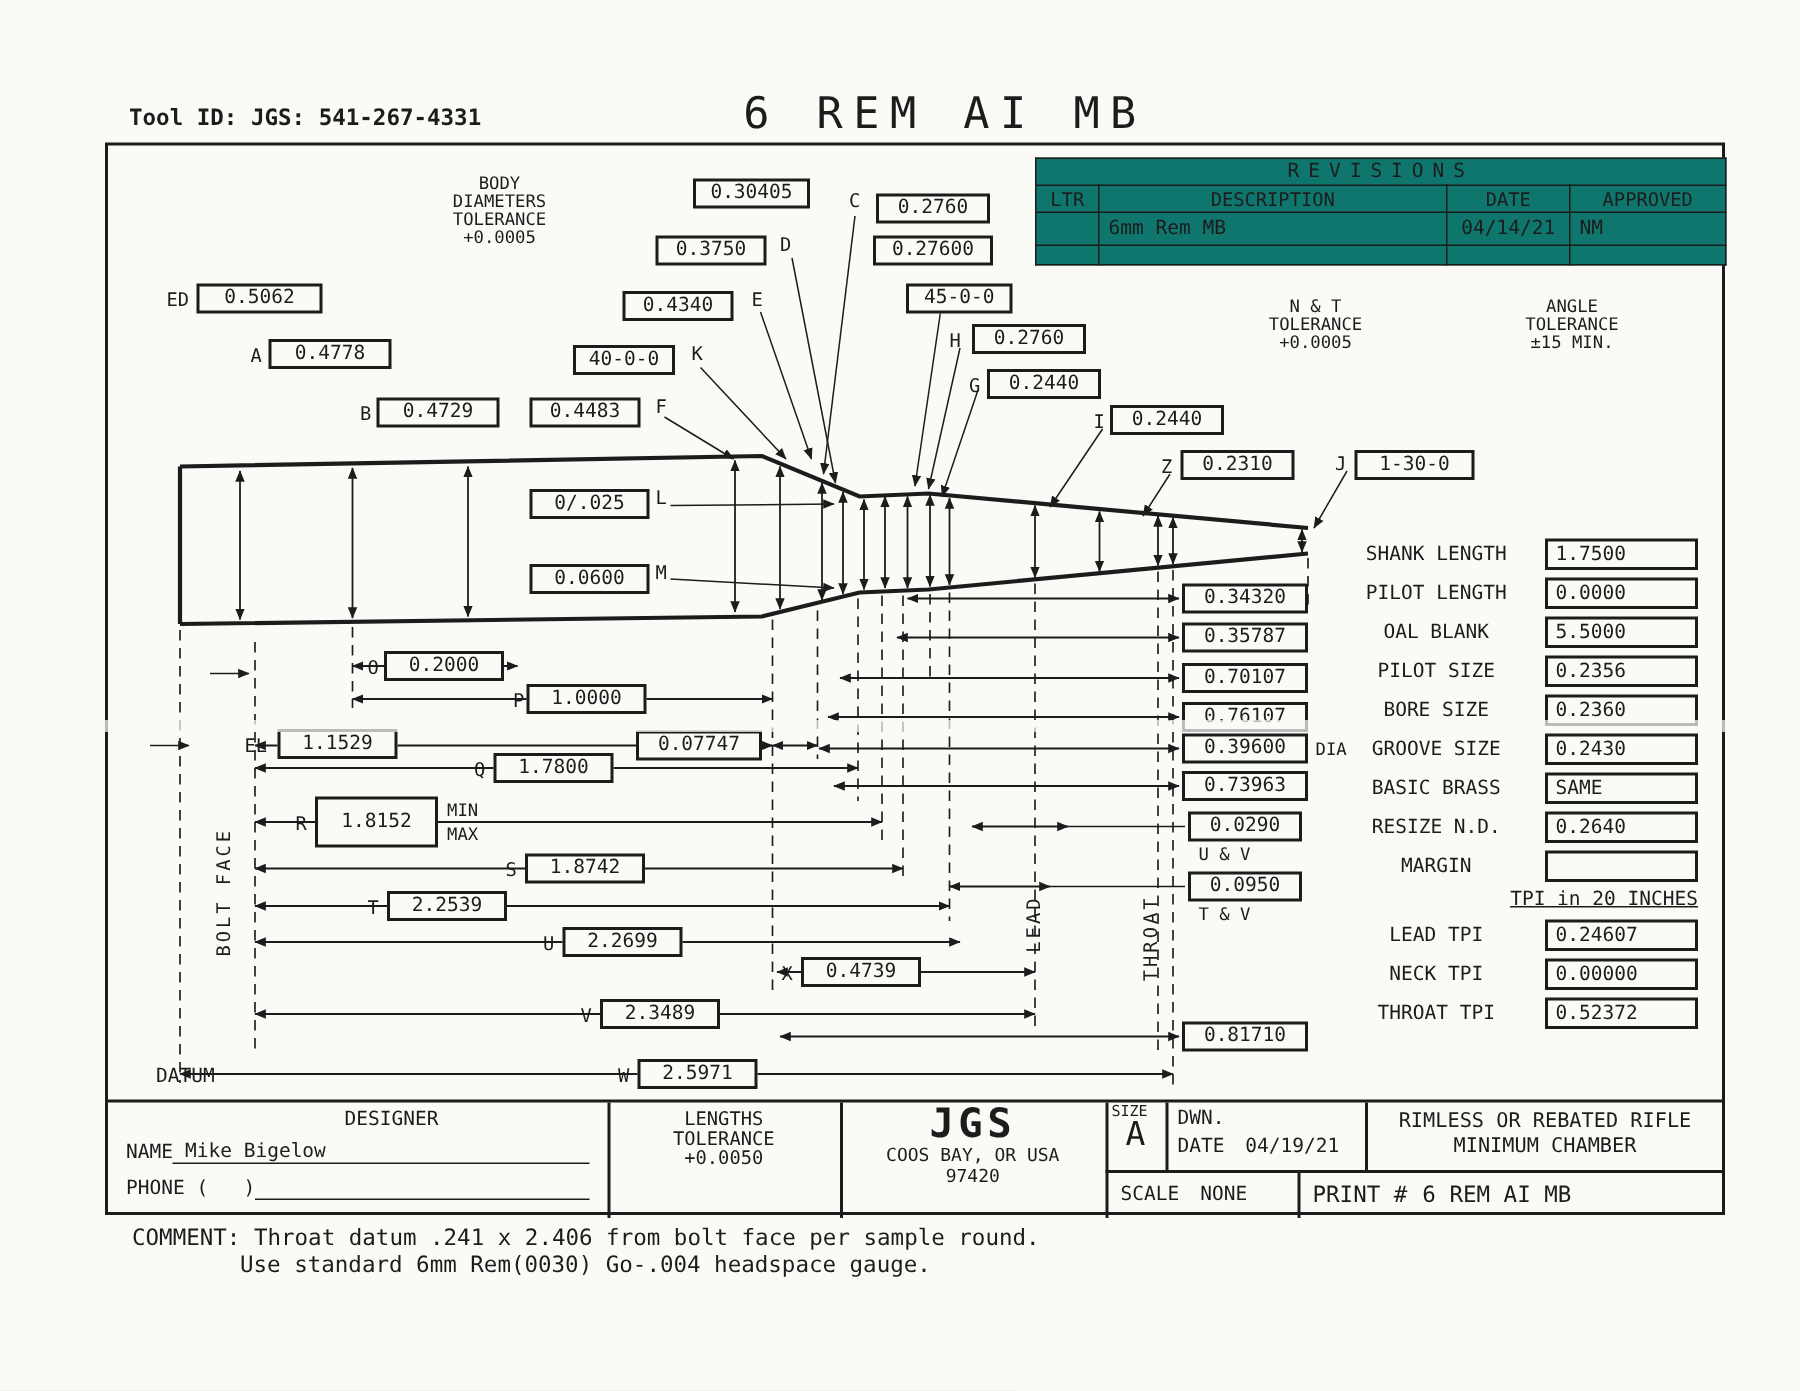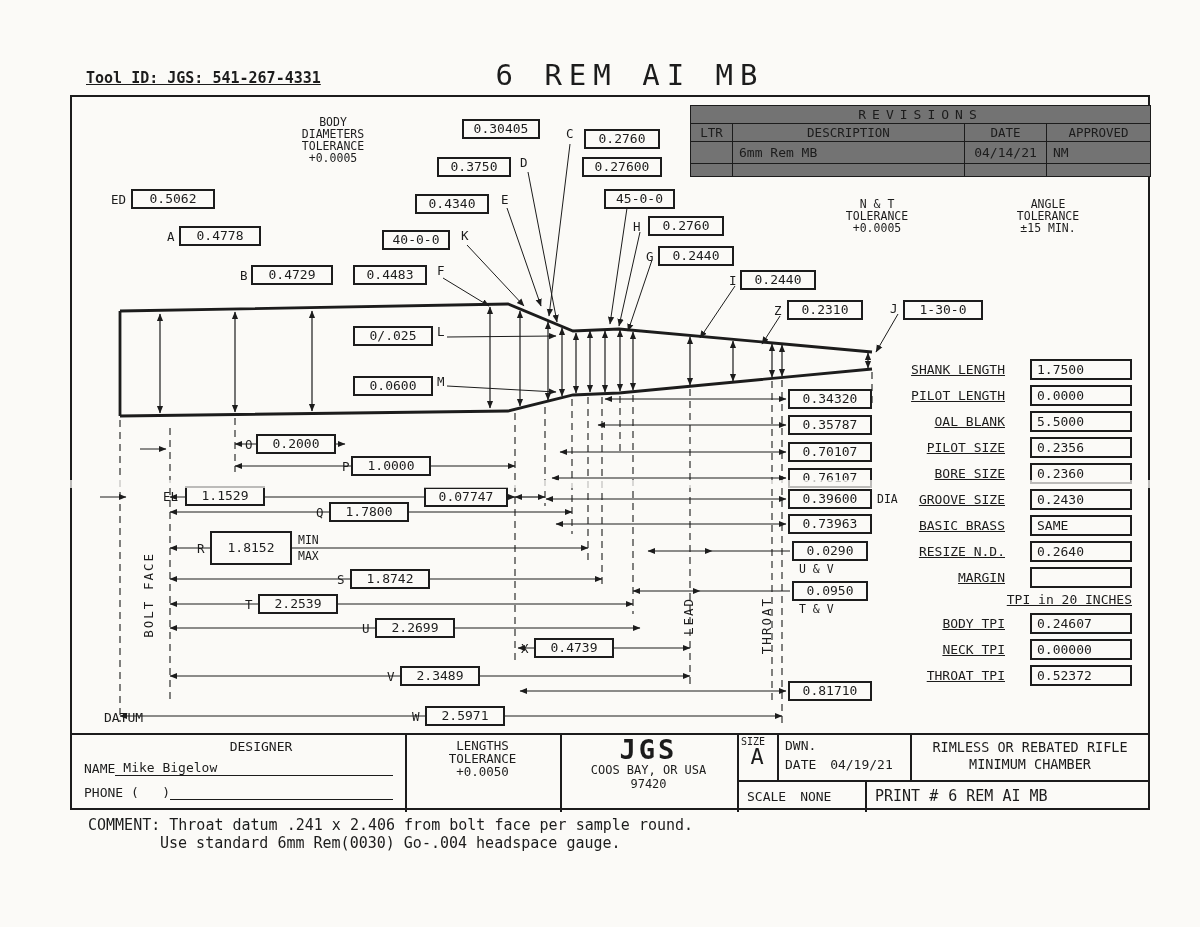--- a/index.html
+++ b/index.html
@@ -6,47 +6,47 @@
   html,body { background:#e9e7e2; }
   .page {
     position:relative; width:1200px; height:927px; margin:0 auto;
     background:#fbfaf7; color:#1c1c1c; overflow:hidden;
     font-family:"DejaVu Sans Mono", monospace;
   }
   svg.overlay { position:absolute; left:0; top:0; z-index:1; }
   .frame { position:absolute; left:70px; top:95px; width:1080px; height:715px;
            border:2.5px solid #1c1c1c; z-index:0; }
   .abs { position:absolute; z-index:2; }
-  .toolid { left:86px; top:69px; font-size:15px; font-weight:bold; text-decoration:underline; }
+  .toolid { left:86px; top:69px; font-size:15px; font-weight:bold; }
   .bigtitle { left:455px; top:58px; width:350px; text-align:center;
               font-size:29px; letter-spacing:7px; white-space:nowrap; }
   .note { position:absolute; z-index:2; font-size:11.5px; line-height:1.05;
           text-align:center; white-space:pre-line; }
   .dimbox { position:absolute; z-index:2; height:20px; border:2px solid #1c1c1c;
             background:#fbfaf7; font-size:13px; line-height:16px; text-align:center;
             padding:0 3px; white-space:nowrap; }
   .dimbox.tall { height:34px; line-height:30px; }
   .dimletter { position:absolute; z-index:2; font-size:12.5px; white-space:nowrap; }
   .tinylab { position:absolute; z-index:2; font-size:11.5px; white-space:nowrap; }
   .vtext { position:absolute; z-index:2; writing-mode:vertical-rl; transform:rotate(180deg);
            font-size:12.5px; letter-spacing:2px; }
   
   .rev-table { position:absolute; left:690px; top:105px; width:460px; z-index:2;
-               border-collapse:collapse; background:#737373; table-layout:fixed; }
+               border-collapse:collapse; background:#0f766e; table-layout:fixed; }
   .rev-table td, .rev-table th { border:1.6px solid #1c1c1c; font-size:13px;
                font-weight:normal; padding:1px 6px; overflow:hidden; }
   .rev-title { text-align:center; letter-spacing:6px; font-size:13px; height:18px; }
   .rev-head th { text-align:center; font-size:12.5px; height:17px; }
   .rev-data td { height:22px; }
   .rev-empty td { height:13px; }
   .ctr { text-align:center; }
   
   .spec { position:absolute; left:910px; top:356px; width:222px; z-index:2; }
   .spec-row { display:flex; align-items:center; height:26px; }
-  .spec-label { flex:1; text-align:right; padding-right:25px; font-size:13px; white-space:nowrap;text-decoration:underline; }
+  .spec-label { flex:1; text-align:center; padding-right:25px; font-size:13px; white-space:nowrap; }
   .spec-box { width:102px; height:21px; border:2px solid #1c1c1c; background:#fbfaf7;
               font-size:13px; line-height:17px; padding:0 5px; white-space:nowrap; }
   .spec-tpihead { height:20px; text-align:right; font-size:13px;
                   text-decoration:underline; line-height:20px; }
   
   .tb { position:absolute; left:70px; top:733px; width:1080px; height:77px; z-index:2;
         border-top:2.5px solid #1c1c1c; font-size:13px; }
   .tb .vline { position:absolute; width:2px; background:#1c1c1c; }
   .tb .hline { position:absolute; height:2px; background:#1c1c1c; }
   .tb .cell { position:absolute; }
@@ -347,21 +347,21 @@
     <div class="spec-row">
       <span class="spec-label">RESIZE N.D.</span>
       <span class="spec-box">0.2640</span>
     </div>
     <div class="spec-row">
       <span class="spec-label">MARGIN</span>
       <span class="spec-box"></span>
     </div>
     <div class="spec-tpihead">TPI in 20 INCHES</div>
     <div class="spec-row">
-      <span class="spec-label">BODY TPI</span>
+      <span class="spec-label">LEAD TPI</span>
       <span class="spec-box">0.24607</span>
     </div>
     <div class="spec-row">
       <span class="spec-label">NECK TPI</span>
       <span class="spec-box">0.00000</span>
     </div>
     <div class="spec-row">
       <span class="spec-label">THROAT TPI</span>
       <span class="spec-box">0.52372</span>
     </div>

